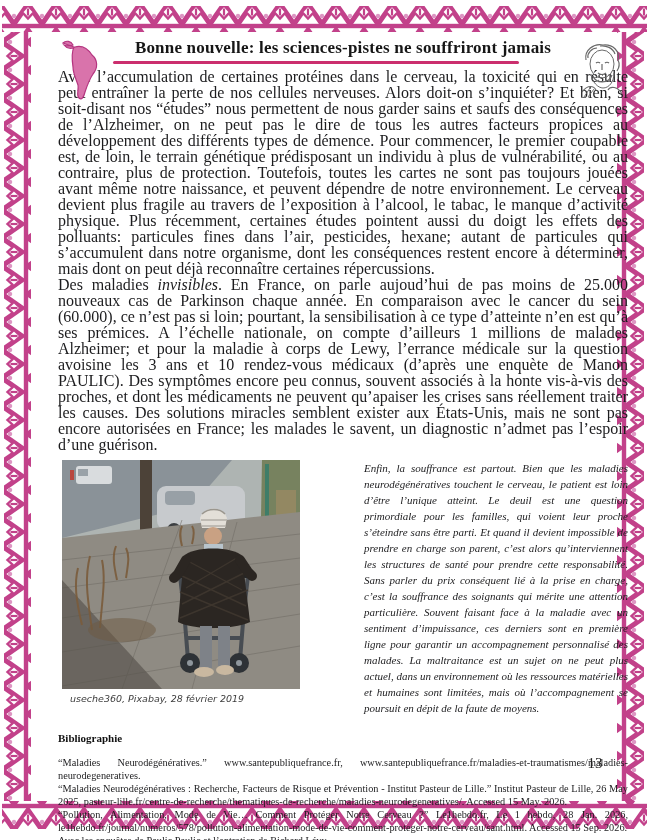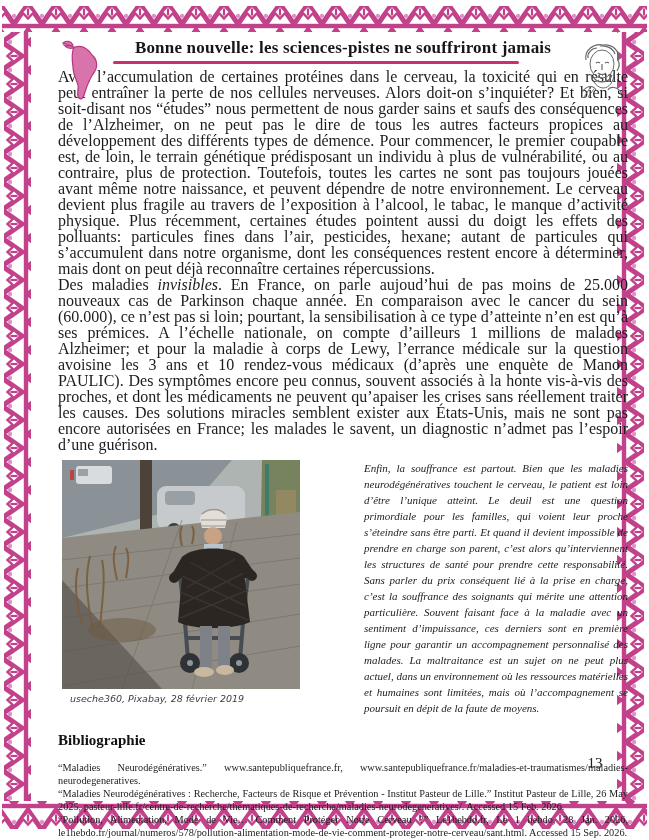--- a/index.html
+++ b/index.html
@@ -22,21 +22,21 @@
 
   .photo-row { display:flex; margin-top:7px; }
   .photo-block { width:190px; margin-left:4px; }
   .photo-frame { width:238px; height:229px; overflow:hidden; background:#9aa0a0; }
   .caption { font-family:"DejaVu Sans",sans-serif; font-style:italic; font-size:9.5px; color:#3c3c3c; margin:4px 0 0 8px; }
   .col-right { width:264px; margin-left:auto; }
   .col-right p { margin:0; text-align:justify; font-size:11px; line-height:16px; color:#1c1c1e;font-style:italic; }
 
   .closing { margin-top:8px; }
 
-  .bib-head { font-size:15px; font-weight:bold; color:#111; margin:16px 0 12px 0;font-family:Liberation Serif, serif; }
+  .bib-head { font-size:11px; font-weight:bold; color:#111; margin:16px 0 12px 0;font-family:Liberation Serif, serif; }
   .bib p { font-size:10.3px; line-height:13px; text-align:justify; margin:0; color:#1c1c1e; }
   .bib .link { }
 
   .page-num { position:absolute; left:583px; top:755px; width:24px; text-align:center; font-size:15px; color:#222; }
 </style>
 </head>
 <body>
 
 <svg class="border-svg" width="649" height="840" aria-hidden="true">
   <defs>
@@ -175,20 +175,20 @@
     <div class="col-right">
       <p><span>Enfin, la souffrance est partout. Bien que les maladies neurodégénératives touchent le cerveau, le patient est loin d’être l’unique atteint. Le deuil est une question primordiale pour les familles, qui voient leur proche s’éteindre sans être parti. Et quand il devient impossible de prendre en charge son parent, c’est alors qu’interviennent les structures de santé pour prendre cette responsabilité. Sans parler du prix conséquent lié à la prise en charge, c’est la souffrance des soignants qui mérite une attention particulière. Souvent faisant face à la maladie avec un sentiment d’impuissance, ces derniers sont en première ligne pour garantir un accompagnement personnalisé des malades. La maltraitance est un sujet on ne peut plus actuel, dans un environnement où les ressources matérielles et humaines sont limitées, mais où l’accompagnement se poursuit en dépit de la faute de moyens.</span></p>
     </div>
   </div>
 
 
   <div class="bib-head">Bibliographie</div>
 
   <div class="bib">
     <p><span>“Maladies Neurodégénératives.” </span><span class="link">www.santepubliquefrance.fr,</span><span> </span><span class="link">www.santepubliquefrance.fr/maladies-et-traumatismes/maladies-neurodegeneratives.</span></p>
-    <p><span>“Maladies Neurodégénératives : Recherche, Facteurs de Risque et Prévention - Institut Pasteur de Lille.” Institut Pasteur de Lille, 26 May 2025, </span><span class="link">pasteur-lille.fr/centre-de-recherche/thematiques-de-recherche/maladies-neurodegeneratives</span><span>/. Accessed 15 Feb. 2026.</span></p>
+    <p><span>“Maladies Neurodégénératives : Recherche, Facteurs de Risque et Prévention - Institut Pasteur de Lille.” Institut Pasteur de Lille, 26 May 2025, </span><span class="link">pasteur-lille.fr/centre-de-recherche/thematiques-de-recherche/maladies-neurodegeneratives</span><span>/. Accessed 15 May. 2026.</span></p>
     <p><span>“Pollution, Alimentation, Mode de Vie… Comment Protéger Notre Cerveau ?” Le1hebdo.fr, Le 1 hebdo, 28 Jan. 2026, </span><span class="link">le1hebdo.fr/journal/numeros/578/pollution-alimentation-mode-de-vie-comment-proteger-notre-cerveau/sant.html</span><span>. Accessed 15 Sep. 2026.</span></p>
     <p><span>Avec les enquêtes de Paulic Paulic et l’entretien de Richard Lévy.</span></p>
   </div>
 
 </div>
 
 <div class="page-num">13</div>
 
 </body></html>

